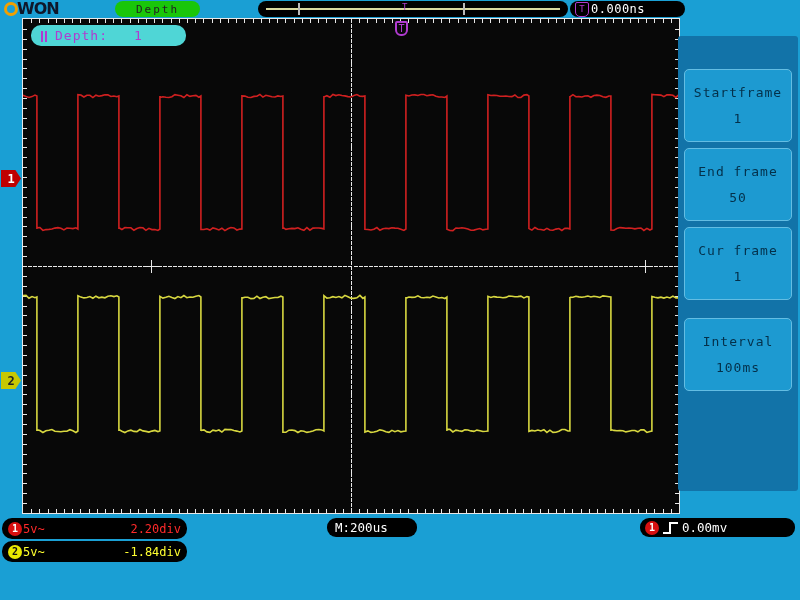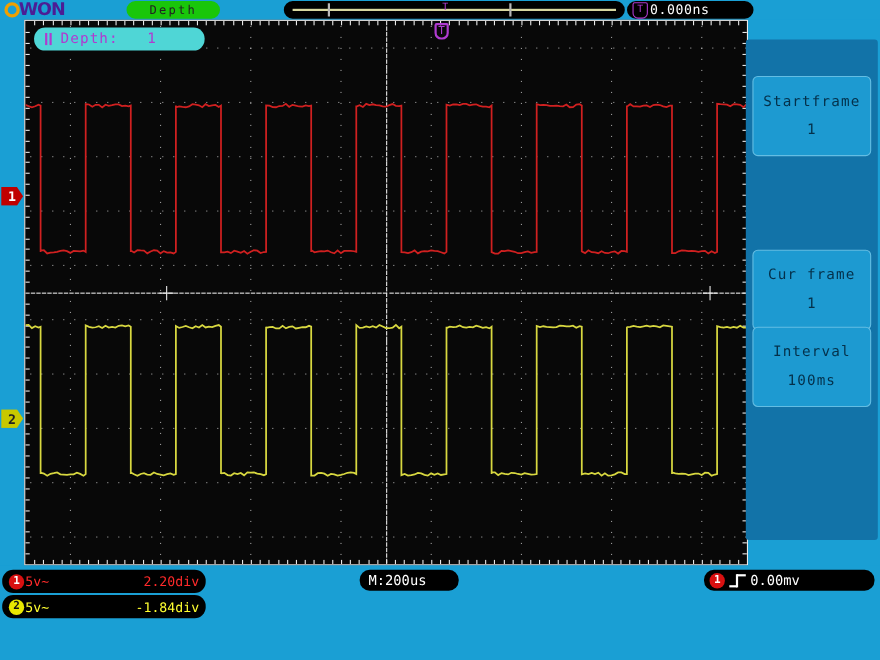--- a/index.html
+++ b/index.html
@@ -5,21 +5,21 @@
   html,body{margin:0;padding:0;background:#000;}
   body{width:800px;height:600px;overflow:hidden;
        font-family:"DejaVu Sans Mono","Liberation Mono",monospace;}
   #app{position:relative;width:800px;height:600px;background:#1a9fd4;overflow:hidden;}
 
   
   .topbar{position:absolute;left:0;top:0;width:800px;height:18px;background:#1a9fd4;}
   .logo{position:absolute;left:4px;top:0px;height:18px;display:flex;align-items:center;}
   .logo-o{width:14px;height:14px;border:3px solid #f0a000;border-radius:50%;box-sizing:border-box;}
   .logo-txt{font-family:"DejaVu Sans","Liberation Sans",sans-serif;font-weight:bold;
-            font-size:16px;color:#4c1d95;letter-spacing:-1px;margin-left:-1px;line-height:16px;}
+            font-size:16px;color:#0f172a;letter-spacing:-1px;margin-left:-1px;line-height:16px;}
   .play-pill{position:absolute;left:115px;top:1px;width:85px;height:16px;background:#19c60a;
              border-radius:8px;display:flex;align-items:center;justify-content:center;
              font-size:11px;color:#222;letter-spacing:2px;}
   .membar{position:absolute;left:258px;top:1px;width:310px;height:16px;background:#000;
           border-radius:8px;}
   .memline{position:absolute;left:8px;top:7px;width:294px;height:2px;background:#d8d8a0;}
   .membrk{position:absolute;top:2px;width:2px;height:12px;background:#b9b9b9;}
   .memT{position:absolute;left:144px;top:2px;font-size:9px;color:#b03bd0;line-height:9px;}
   .timepill{position:absolute;left:570px;top:1px;width:115px;height:16px;background:#000;
             border-radius:8px;display:flex;align-items:center;padding-left:5px;box-sizing:border-box;}
@@ -658,25 +658,29 @@
     </div>
 
     <div class="trigT">T</div>
   </div>
 
   <div class="menu">
     <div class="mitem" style="top:33px">
       <span class="l">Startframe</span>
       <span class="v">1</span>
     </div>
+    <div class="mitem" style="top:112px">
+      <span class="l">End frame</span>
+      <span class="v">50</span>
+    </div>
     <div class="mitem" style="top:191px">
       <span class="l">Cur frame</span>
       <span class="v">1</span>
     </div>
-    <div class="mitem" style="top:261px">
+    <div class="mitem" style="top:282px">
       <span class="l">Interval</span>
       <span class="v">100ms</span>
     </div>
   </div>
 
   <div class="botwrap">
     <div class="chrow ch1">
       <span class="chdot">1</span>
       <span class="chv">5v~</span>
       <span class="chdiv">2.20div</span>

